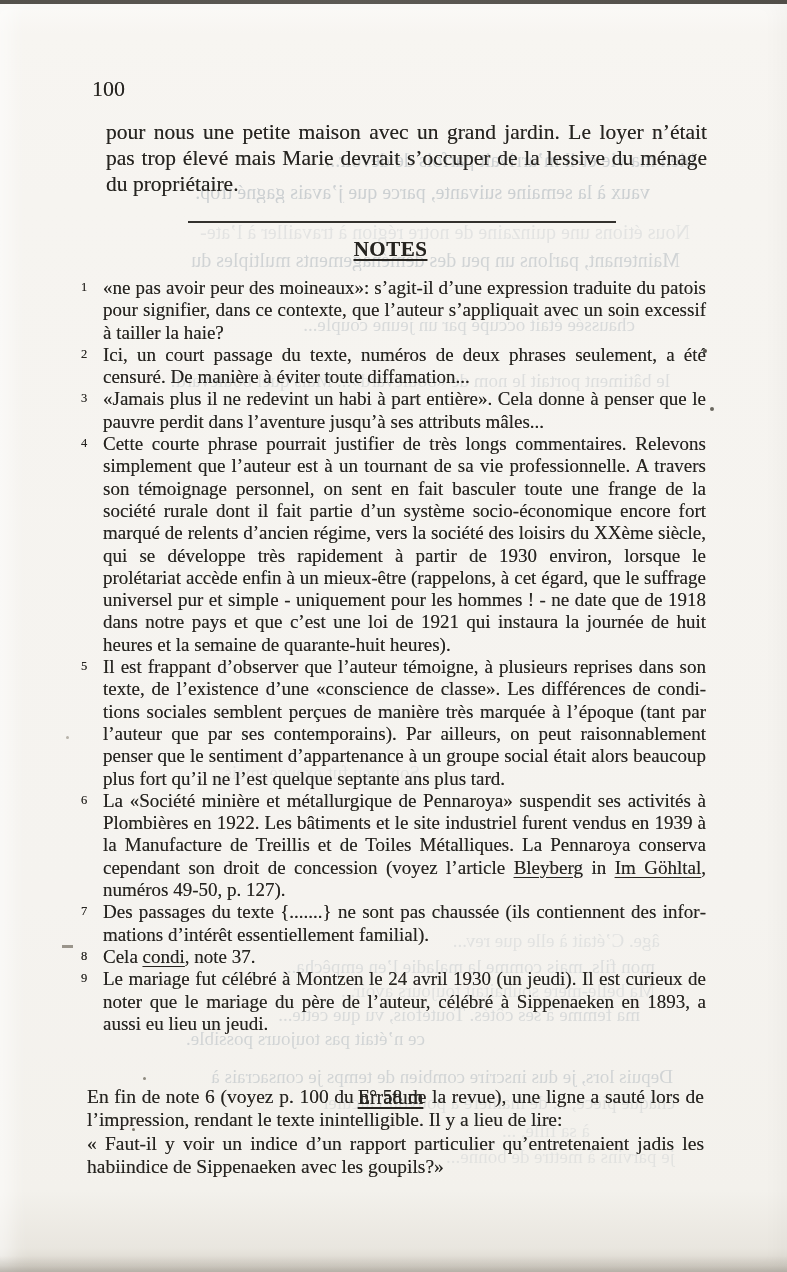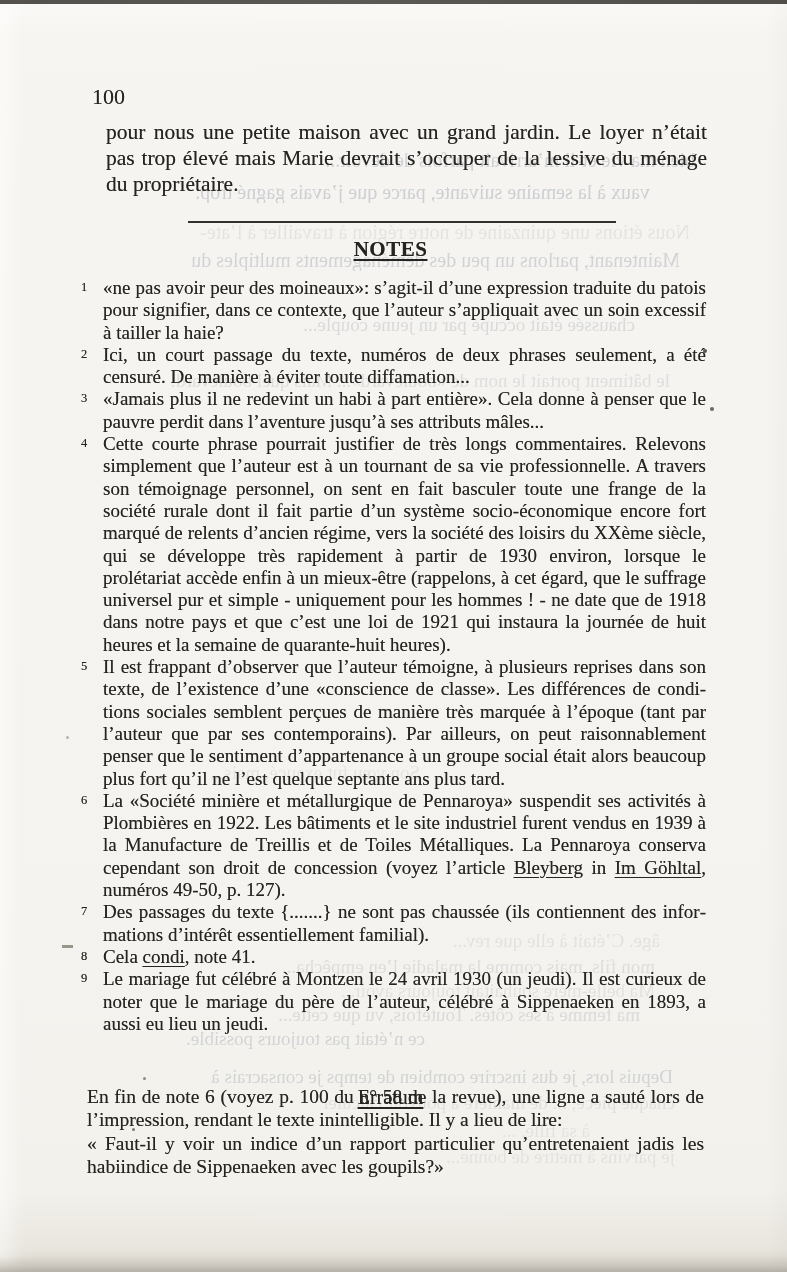--- a/index.html
+++ b/index.html
@@ -21,21 +21,21 @@
     position: absolute; top: 0; left: 0; right: 0; height: 4px;
     background: linear-gradient(90deg, #54514c, #5c5954 45%, #514e49);
   }
   .edge-bottom {
     position: absolute; bottom: 0; left: 0; right: 0; height: 16px;
     background: linear-gradient(180deg, rgba(160,153,141,0) 0%, rgba(160,153,141,0.28) 60%, rgba(140,133,121,0.45) 100%);
   }
   .ink { text-shadow: 0 0 0.5px rgba(38,36,32,0.55); }
 
   .pageno {
-    position: absolute; top: 85px; left: 92px;
+    position: absolute; top: 77px; left: 92px;
     font-size: 22px; line-height: 24px;
   }
   .body-par {
     position: absolute; top: 103px; left: 90px; width: 601px;
     font-size: 21.5px; line-height: 26px;
     text-align: justify; hyphens: manual; margin: 16px;
   }
   .rule {
     position: absolute; top: 221px; left: 188px; width: 428px; height: 2px;
     background: #33312d;
@@ -117,21 +117,21 @@
   <div class="notes-heading ink"><span class="u">NOTES</span></div>
 
   <ol class="notes ink">
       <li class="note"><span class="nnum">1</span><span><span>«ne pas avoir peur des moineaux»: s’agit-il d’une expression traduite du pa­tois pour signifier, dans ce contexte, que l’auteur s’appliquait avec un soin excessif à tailler la haie?</span></span></li>
       <li class="note"><span class="nnum">2</span><span><span>Ici, un court passage du texte, numéros de deux phrases seulement, a été censuré. De manière à éviter toute diffamation...</span></span></li>
       <li class="note"><span class="nnum">3</span><span><span>«Jamais plus il ne redevint un habi à part entière». Cela donne à penser que le pauvre perdit dans l’aventure jusqu’à ses attributs mâles...</span></span></li>
       <li class="note"><span class="nnum">4</span><span><span>Cette courte phrase pourrait justifier de très longs commentaires. Relevons simplement que l’auteur est à un tournant de sa vie professionnelle. A travers son témoignage personnel, on sent en fait basculer toute une frange de la société rurale dont il fait partie d’un système socio-économique encore fort marqué de relents d’ancien régime, vers la société des loisirs du XXème siè­cle, qui se développe très rapidement à partir de 1930 environ, lorsque le prolétariat accède enfin à un mieux-être (rappelons, à cet égard, que le suf­frage universel pur et simple - uniquement pour les hommes ! - ne date que de 1918 dans notre pays et que c’est une loi de 1921 qui instaura la journée de huit heures et la semaine de quarante-huit heures).</span></span></li>
       <li class="note"><span class="nnum">5</span><span><span>Il est frappant d’observer que l’auteur témoigne, à plusieurs reprises dans son texte, de l’existence d’une «conscience de classe». Les différences de condi­tions sociales semblent perçues de manière très marquée à l’époque (tant par l’auteur que par ses contemporains). Par ailleurs, on peut raisonnablement penser que le sentiment d’appartenance à un groupe social était alors beau­coup plus fort qu’il ne l’est quelque septante ans plus tard.</span></span></li>
       <li class="note"><span class="nnum">6</span><span><span>La «Société minière et métallurgique de Pennaroya» suspendit ses activités à Plombières en 1922. Les bâtiments et le site industriel furent vendus en 1939 à la Manufacture de Treillis et de Toiles Métalliques. La Pennaroya conserva cependant son droit de concession (voyez l’article </span><span class="u">Bleyberg</span><span> in </span><span class="u">Im Göhltal</span><span>, numéros 49-50, p. 127).</span></span></li>
       <li class="note"><span class="nnum">7</span><span><span>Des passages du texte {.......} ne sont pas chaussée (ils contiennent des infor­mations d’intérêt essentiellement familial).</span></span></li>
-      <li class="note"><span class="nnum">8</span><span><span>Cela </span><span class="u">condi</span><span>, note 41.</span></span></li>
+      <li class="note"><span class="nnum">8</span><span><span>Cela </span><span class="u">condi</span><span>, note 37.</span></span></li>
       <li class="note"><span class="nnum">9</span><span><span>Le mariage fut célébré à Montzen le 24 avril 1930 (un jeudi). Il est curieux de noter que le mariage du père de l’auteur, célébré à Sippenaeken en 1893, a aussi eu lieu un jeudi.</span></span></li>
     </ol>
 
   <div class="erratum-heading ink"><span class="u">Erratum</span></div>
 
   <div class="erratum ink">
     <p>En fin de note 6 (voyez p. 100 du n° 58 de la revue), une ligne a sauté lors de l’impression, rendant le texte inintelligible. Il y a lieu de lire:</p>
     <p>« Faut-il y voir un indice d’un rapport particulier qu’entretenaient jadis les habi­indice de Sippenaeken avec les goupils?»</p>
   </div>
 

